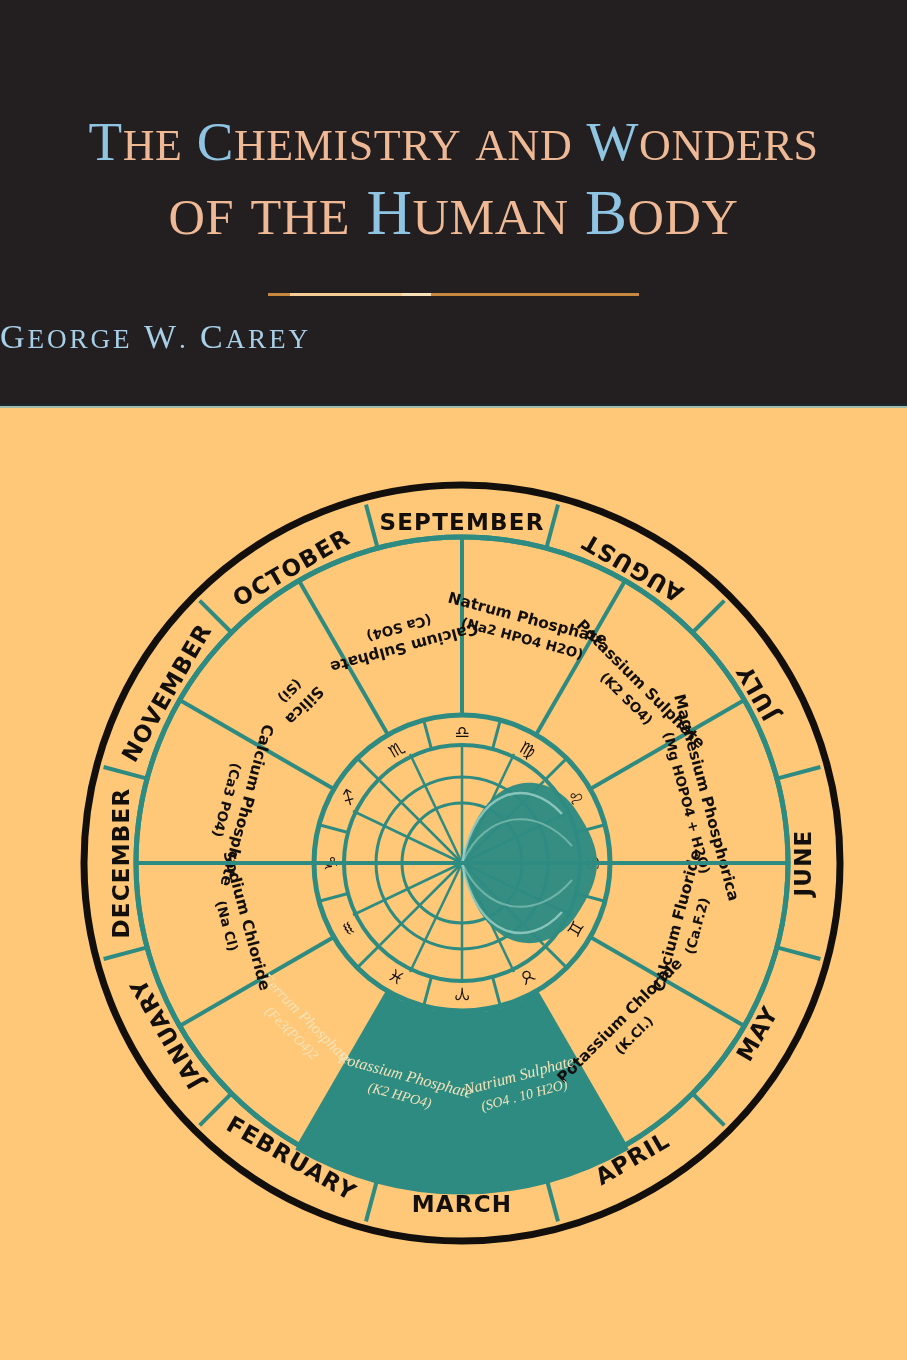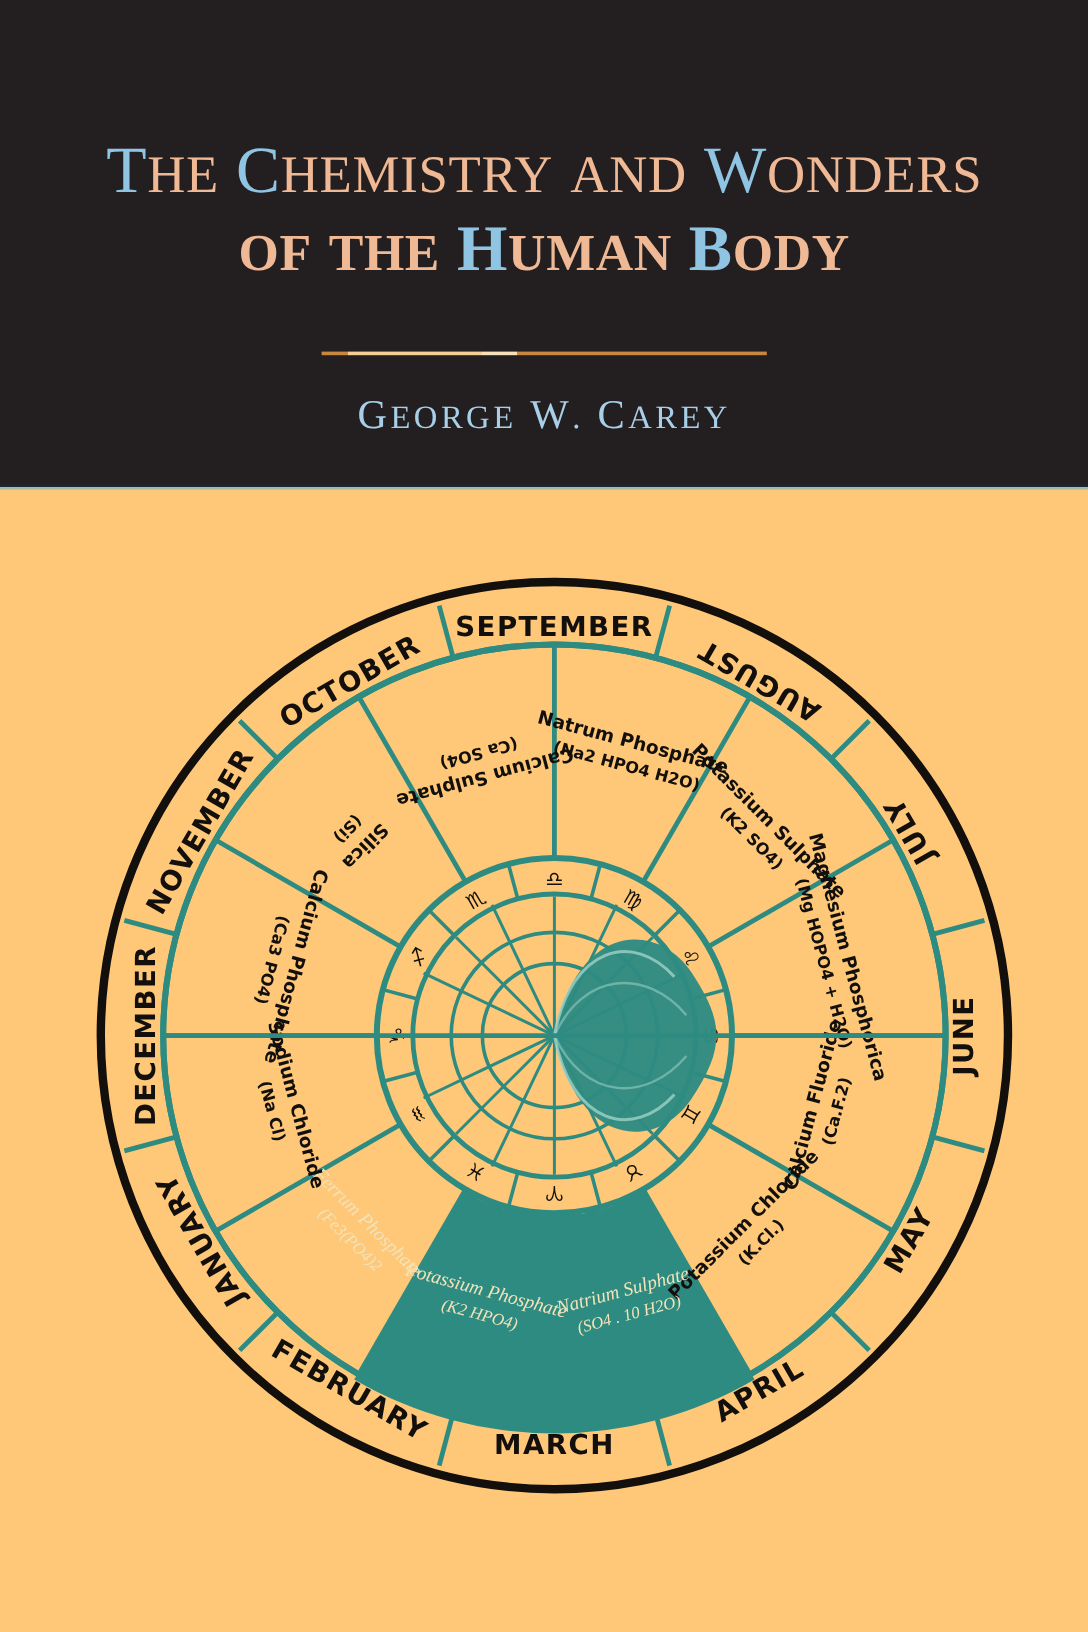--- a/index.html
+++ b/index.html
@@ -21,40 +21,38 @@
     background:linear-gradient(to bottom,#1b2630 0 50%,#9fbcab 50% 100%);
   }
   .title{
     position:absolute;left:0;right:0;top:108px;
     text-align:center;
     line-height:1.22;
     letter-spacing:.035em;
   }
   .tline{display:block;white-space:nowrap;text-align:center;}
   .tline1{font-size:55px;}
-  .tline2{font-size:54px;font-weight:bold;}
+  .tline2{font-size:63px;}
   .cap{color:#8FC4E3;}
   .sc{
     color:#F0B995;
     font-size:.80em;
     text-transform:uppercase;
   }
 
   .auth-rule{
     position:absolute;left:268px;top:293px;width:371px;height:3px;
     background:linear-gradient(to right,#c8873f 0 6%,#f6cd94 6% 36%,#f8e0b8 36% 44%,#c8873f 44% 100%);
   }
   .author{
     position:absolute;left:0;right:0;top:318px;
-    text-align:center;
     font-size:34px;
     letter-spacing:.085em;
     color:#A8CFE8;
     white-space:nowrap;
-    margin-top:10px;
   }
   .author .acap{font-size:1.0em;}
   .author .asc{font-size:.80em;text-transform:uppercase;}
 
   
   .wheel-wrap{
     position:absolute;left:76px;top:470px;width:772px;height:800px;
   }
   svg.wheel{display:block;width:772px;height:800px;}
 

